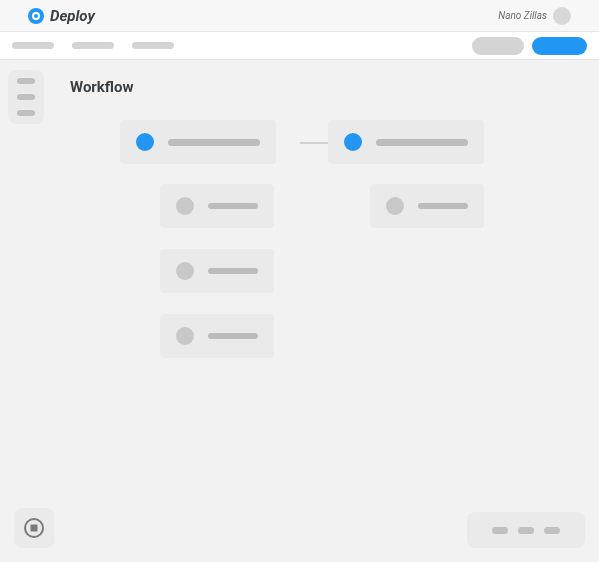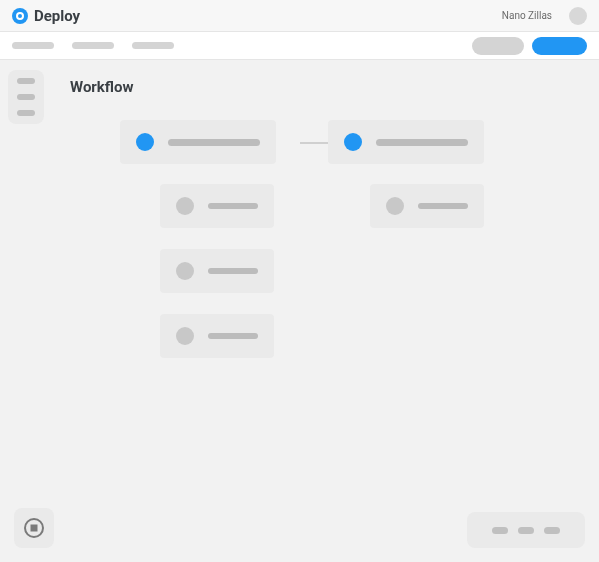--- a/index.html
+++ b/index.html
@@ -1,25 +1,25 @@
 <!DOCTYPE html>
 <html><head>
 <meta charset="utf-8">
 <style>
   * { box-sizing: border-box; margin: 0; padding: 0; }
   html, body { width: 599px; height: 562px; font-family: -apple-system, BlinkMacSystemFont, "Segoe UI", Roboto, sans-serif; background: #f2f2f2; overflow: hidden; }
   
   
-  .topbar { height: 32px; background: #f7f7f7; border-bottom: 1px solid #e5e5e5; display: flex; align-items: center; padding: 0 12px; }
+  .topbar { height: 32px; background: #f7f7f7; border-bottom: 1px solid #e5e5e5; display: flex; align-items: center; padding: 0 28px; font-style: italic; }
   .logo-wrap { display: flex; align-items: center; gap: 6px; }
   .logo-icon { width: 16px; height: 16px; border-radius: 50%; background: #2196f3; display: flex; align-items: center; justify-content: center; }
   .logo-icon-inner { width: 8px; height: 8px; border-radius: 50%; border: 2px solid #fff; }
   .app-title { font-weight: 700; font-size: 15px; color: #3a3f44; }
   .topbar-spacer { flex: 1; }
-  .user-name { font-size: 10px; color: #6b6b6b; margin-right: 17px; }
+  .user-name { font-size: 10px; color: #6b6b6b; margin-right: 6px; }
   .avatar { width: 18px; height: 18px; border-radius: 50%; background: #d8d8d8; }
   
   
   .secnav { height: 28px; background: #fff; border-bottom: 1px solid #e5e5e5; display: flex; align-items: center; padding: 0 12px; }
   .nav-ph { width: 42px; height: 7px; border-radius: 4px; background: #d4d4d4; margin-right: 18px; }
   .secnav-spacer { flex: 1; }
   .pill { height: 18px; border-radius: 9px; }
   .pill-gray { width: 52px; background: #d4d4d4; margin-right: 8px; }
   .pill-blue { width: 55px; background: #2196f3; }
   

